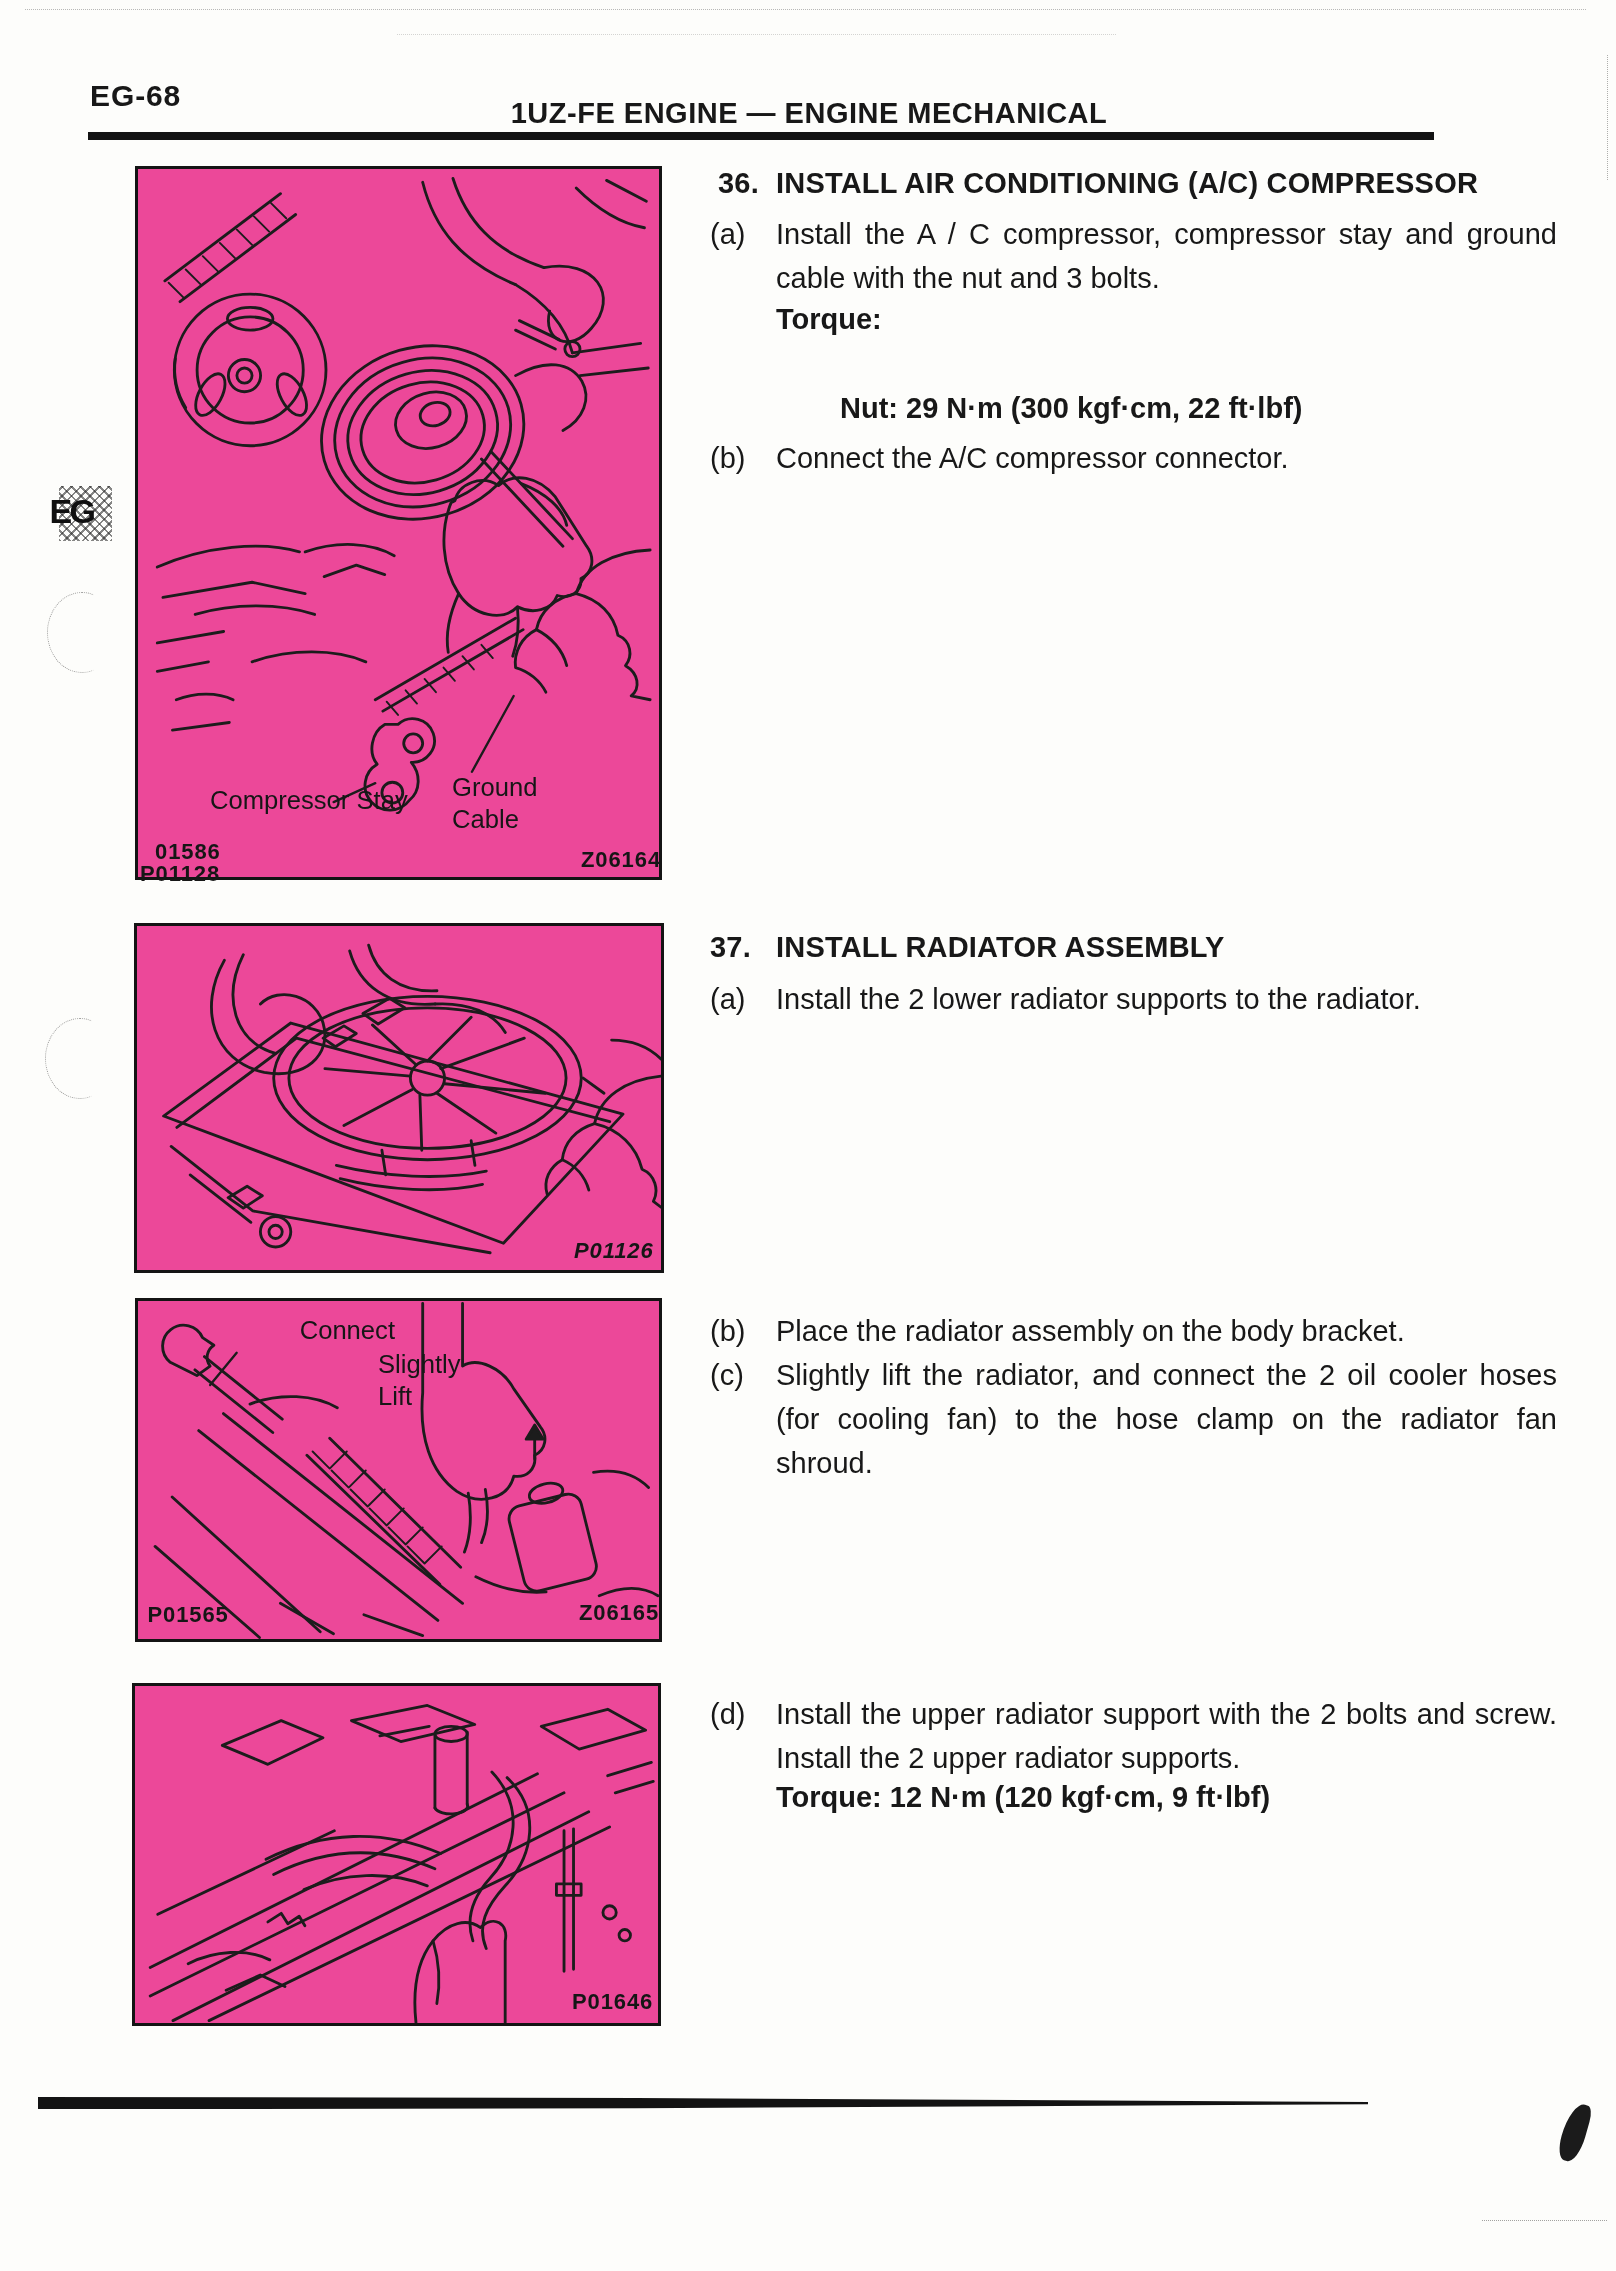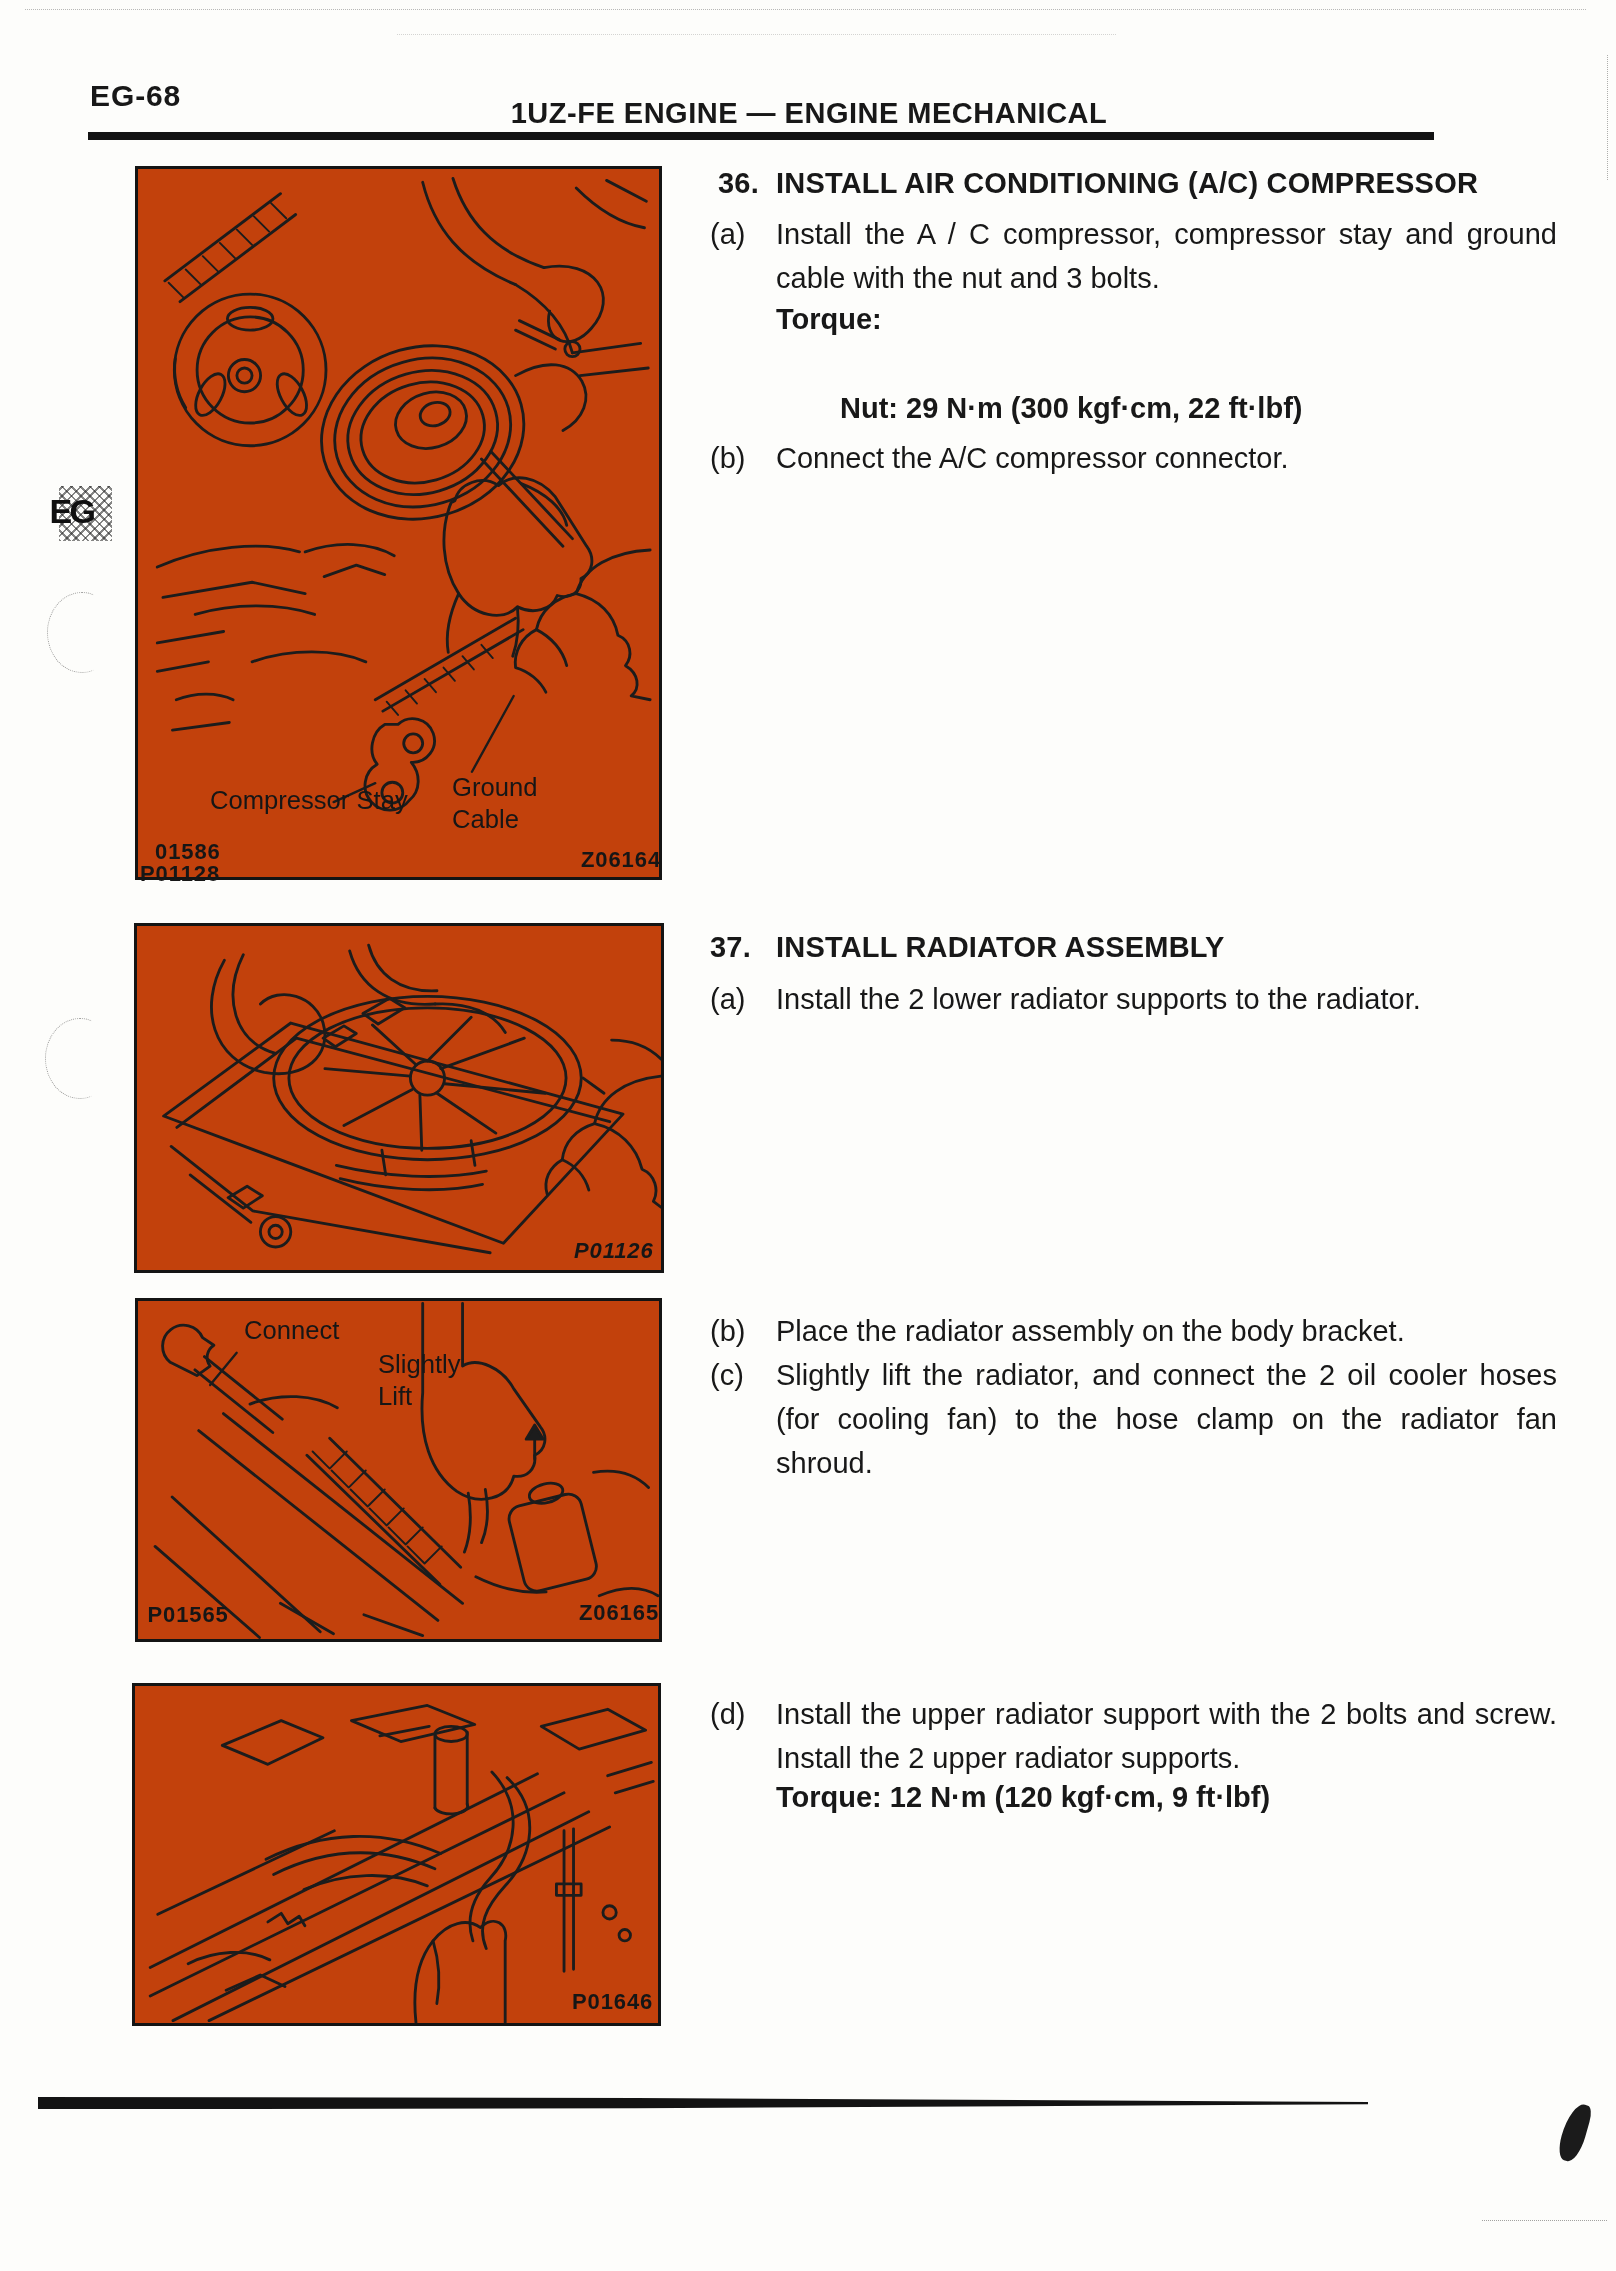--- a/index.html
+++ b/index.html
@@ -14,21 +14,21 @@
               font-size:29px; font-weight:bold; letter-spacing:0.5px; white-space:nowrap; }
   .hdr-rule { position:absolute; left:88px; top:132px; width:1346px; height:7.6px; background:#131313; }
   
   .eg-tab { position:absolute; left:59px; top:486px; width:53px; height:55px;
             background:
               repeating-linear-gradient(45deg,  rgba(35,35,35,.55) 0 1.9px, transparent 1.9px 6.6px),
               repeating-linear-gradient(-45deg, rgba(35,35,35,.55) 0 1.9px, transparent 1.9px 6.6px); }
   .eg-tab .eg-txt { position:absolute; left:-9.5px; top:5.7px; font-size:34px; font-weight:bold;
                     color:#101010; letter-spacing:-2.8px; }
   
-  .fig { position:absolute; border:3.8px solid #141414; background:#c2410c; box-sizing:border-box; }
+  .fig { position:absolute; border:3.8px solid #141414; background:#ec4899; box-sizing:border-box; }
   .fig svg { position:absolute; left:0; top:0; width:100%; height:100%; }
   .fig-label { position:absolute; font-size:25.6px; line-height:32px; color:#161616; }
   .fig-code  { position:absolute; font-size:22px; font-weight:bold; color:#161616; letter-spacing:0.9px; white-space:nowrap; }
   
   .step-head { position:absolute; font-size:29px; font-weight:bold; white-space:nowrap; letter-spacing:0.2px; }
   .para { position:absolute; width:847px; font-size:29px; line-height:44px; }
   .para .lbl { position:absolute; left:0; top:0; }
   .para .txt { display:block; margin-left:66px; width:781px; text-align:justify; text-align-last:left; }
   .tline { position:absolute; font-size:29px; font-weight:bold; white-space:nowrap; }
   
@@ -211,21 +211,21 @@
 
         <rect x="398" y="208" width="78" height="92" rx="14" transform="rotate(-14 437 254)"></rect>
         <ellipse cx="430" cy="202" rx="18" ry="10" transform="rotate(-14 430 202)"></ellipse>
         <path d="M480 180 C504 176 524 182 538 196"></path>
         <path d="M486 310 C510 300 532 300 548 310"></path>
         <path d="M356 290 C380 302 406 308 430 306"></path>
 
         <path d="M238 330 L300 352 M150 318 L206 350"></path>
       </g>
     </svg>
-    <div class="fig-label" style="left:106px; top:13.2px; width:151px;">Connect</div>
+    <div class="fig-label" style="left:106px; top:13.2px; width:151px;text-align:right;">Connect</div>
     <div class="fig-label" style="left:240px; top:47px; width:123px;">Slightly Lift</div>
     <div class="fig-code" style="left:9.5px; top:301px;">P01565</div>
     <div class="fig-code" style="left:441px; top:299px;">Z06165</div>
   </div>
 
   <div class="fig" style="left:132px; top:1683px; width:529px; height:343px;">
     <svg viewBox="0 0 551 354">
       <g stroke="#1c1c1c" stroke-width="3" fill="none" stroke-linecap="round" stroke-linejoin="round">
 
         <path d="M16 296 L424 92"></path>

